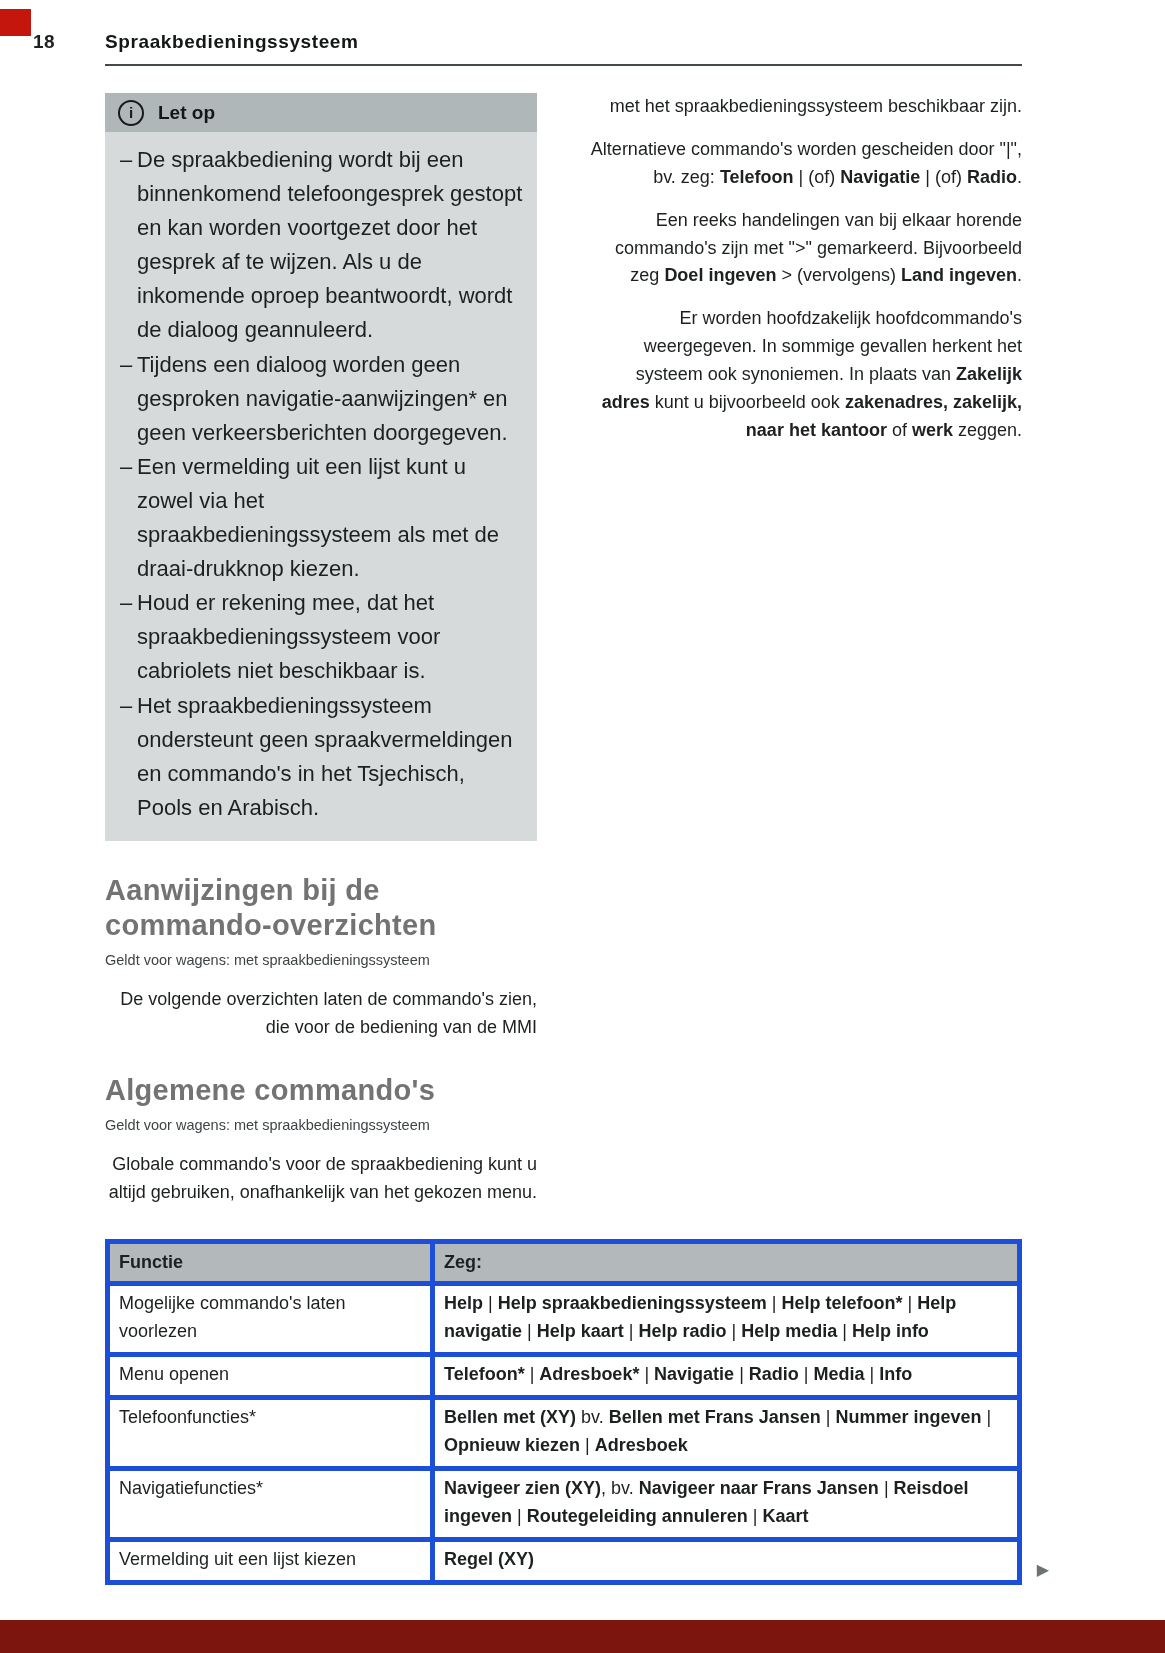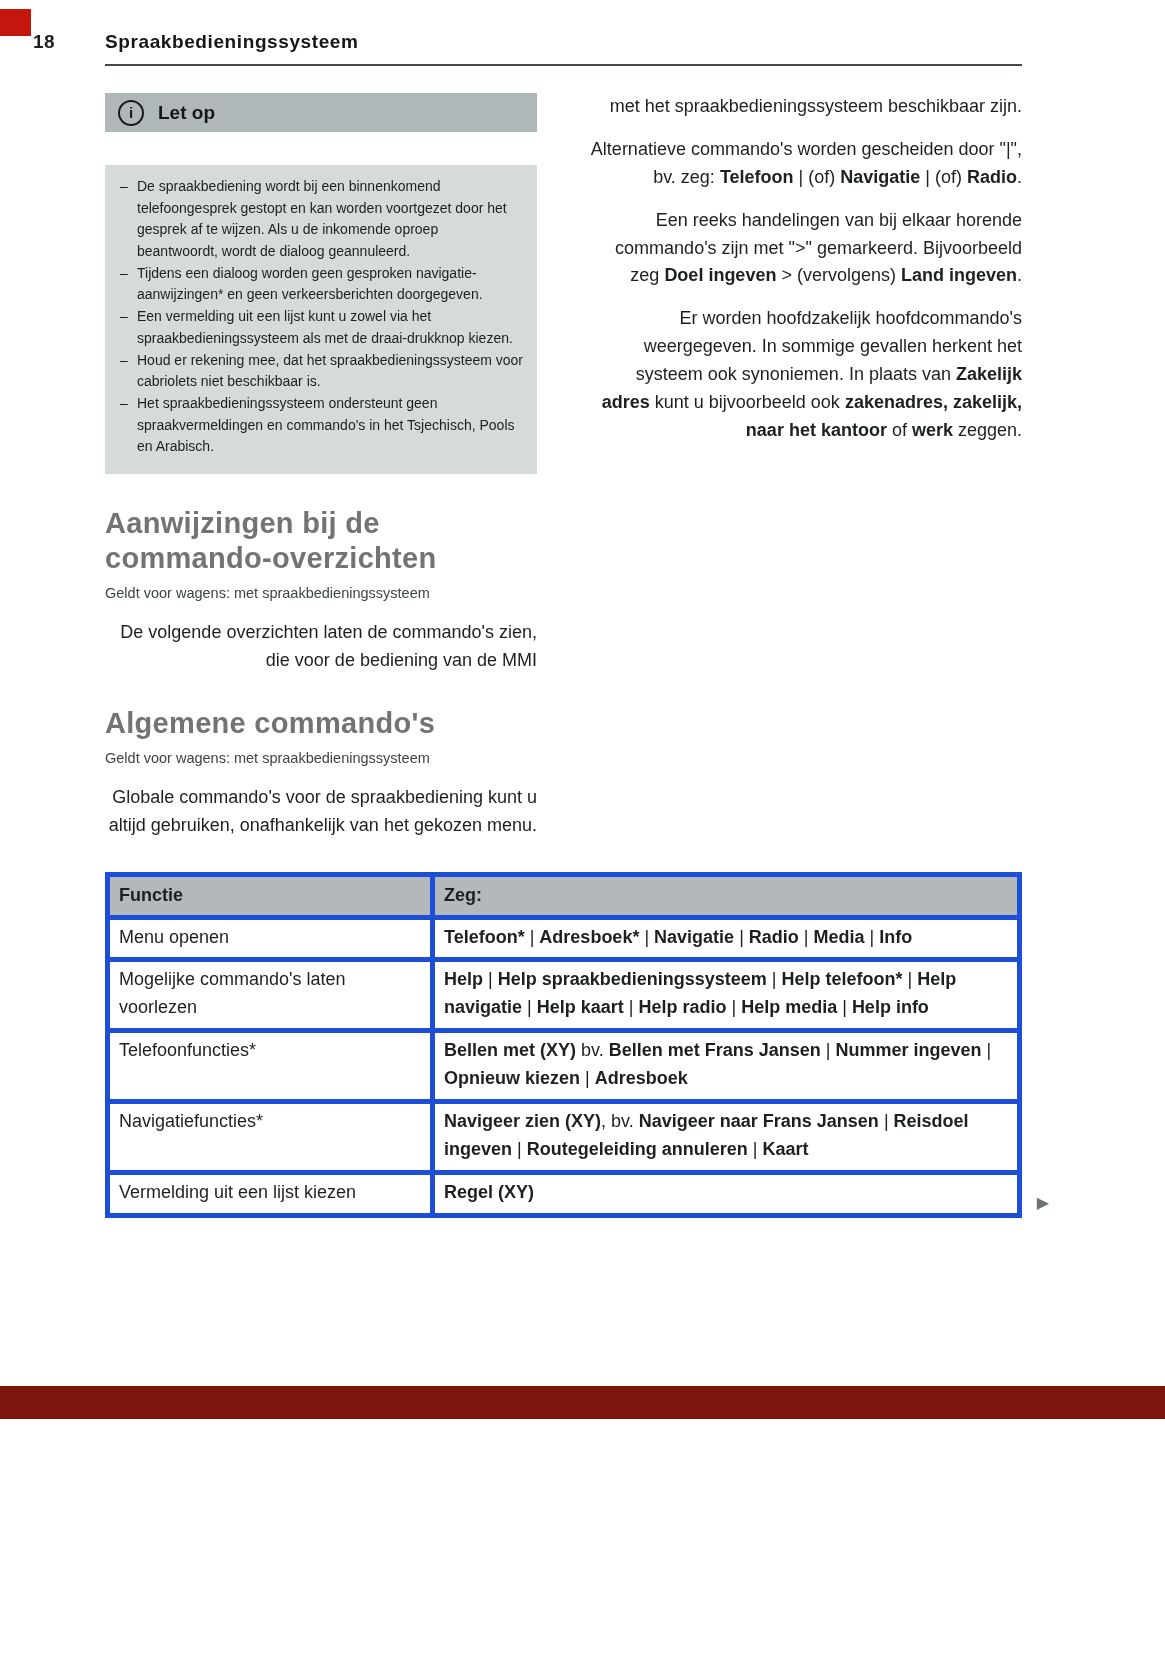--- a/index.html
+++ b/index.html
@@ -4,21 +4,21 @@
 <style>
   html, body { margin: 0; padding: 0; }
   body {
     font-family: "Liberation Sans", "DejaVu Sans", sans-serif;
     background: #ffffff;
     color: #1d2021;
   }
   .page {
     position: relative;
     width: 1165px;
-    height: 1419px;
+    height: 1653px;
     background: #ffffff;
     overflow: hidden;
   }
   
   .corner-accent {
     position: absolute;
     left: 0; top: 9px;
     width: 31px; height: 27px;
     background: #c5160d;
   }
@@ -80,23 +80,22 @@
     font-size: 15px;
     font-weight: bold;
     color: #17191a;
     box-sizing: content-box;
     line-height: 1;
   }
   .note-title { font-size: 19px; font-weight: bold; color: #141718; }
   .note-body {
     background: #d7dada;
     padding: 11px 14px 16px 15px;
-    font-size: 14px;
+    font-size: 22px;
     line-height: 1.55;
-    margin-top: 33px;
   }
   .note-item { position: relative; padding-left: 17px; }
   .note-item::before {
     content: "\2013";
     position: absolute;
     left: 0; top: 0;
   }
 
   
   .section-heading {
@@ -210,26 +209,26 @@
           <col class="col-zeg">
         </colgroup>
         <thead>
           <tr>
             <th>Functie</th>
             <th>Zeg:</th>
           </tr>
         </thead>
         <tbody>
           <tr>
+            <td>Mogelijke commando's laten voorlezen</td>
+            <td><span class="b">Help</span> | <span class="b">Help spraakbedieningssysteem</span> | <span class="b">Help telefoon*</span> | <span class="b">Help navigatie</span> | <span class="b">Help kaart</span> | <span class="b">Help radio</span> | <span class="b">Help media</span> | <span class="b">Help info</span></td>
+          </tr>
+          <tr>
             <td>Menu openen</td>
             <td><span class="b">Telefoon*</span> | <span class="b">Adresboek*</span> | <span class="b">Navigatie</span> | <span class="b">Radio</span> | <span class="b">Media</span> | <span class="b">Info</span></td>
-          </tr>
-          <tr>
-            <td>Mogelijke commando's laten voorlezen</td>
-            <td><span class="b">Help</span> | <span class="b">Help spraakbedieningssysteem</span> | <span class="b">Help telefoon*</span> | <span class="b">Help navigatie</span> | <span class="b">Help kaart</span> | <span class="b">Help radio</span> | <span class="b">Help media</span> | <span class="b">Help info</span></td>
           </tr>
           <tr>
             <td>Telefoonfuncties*</td>
             <td><span class="b">Bellen met (XY)</span> bv. <span class="b">Bellen met Frans Jansen</span> | <span class="b">Nummer ingeven</span> | <span class="b">Opnieuw kiezen</span> | <span class="b">Adresboek</span></td>
           </tr>
           <tr>
             <td>Navigatiefuncties*</td>
             <td><span class="b">Navigeer zien (XY)</span>, bv. <span class="b">Navigeer naar Frans Jansen</span> | <span class="b">Reisdoel ingeven</span> | <span class="b">Routegeleiding annuleren</span> | <span class="b">Kaart</span></td>
           </tr>
           <tr>

